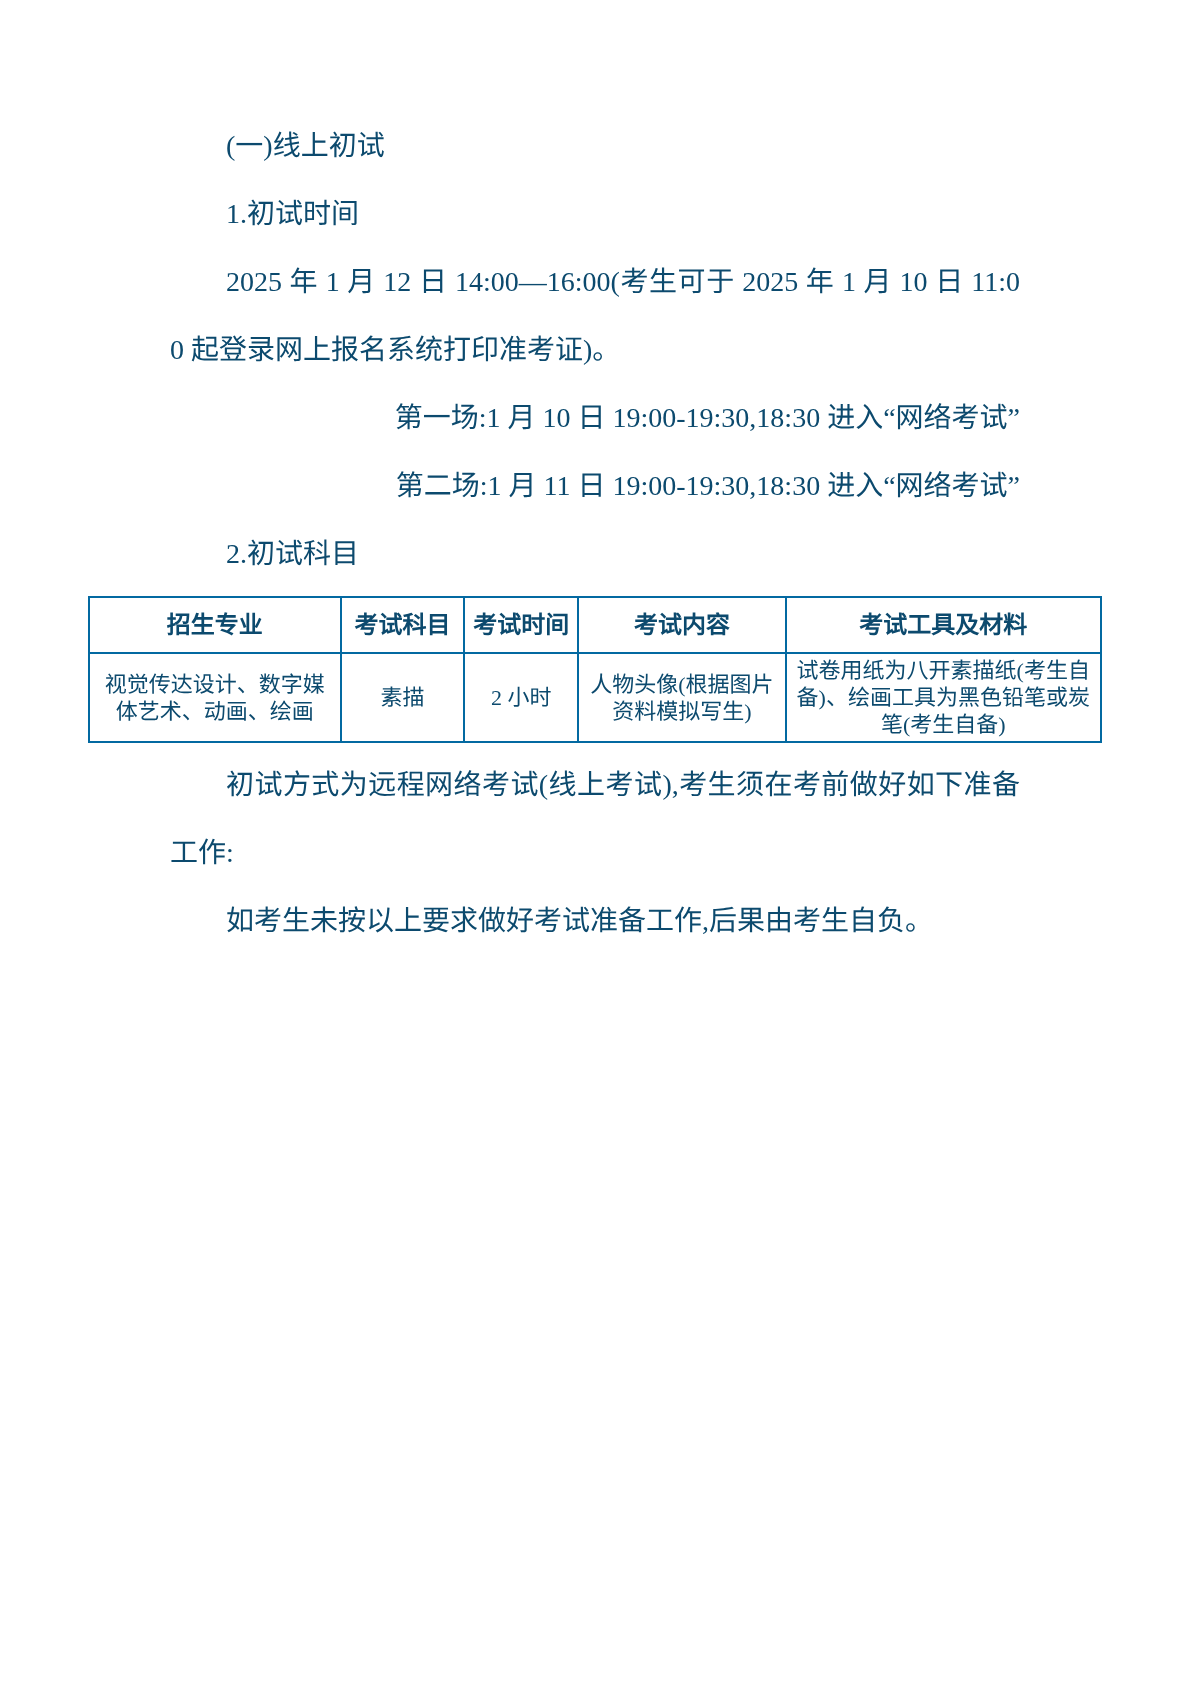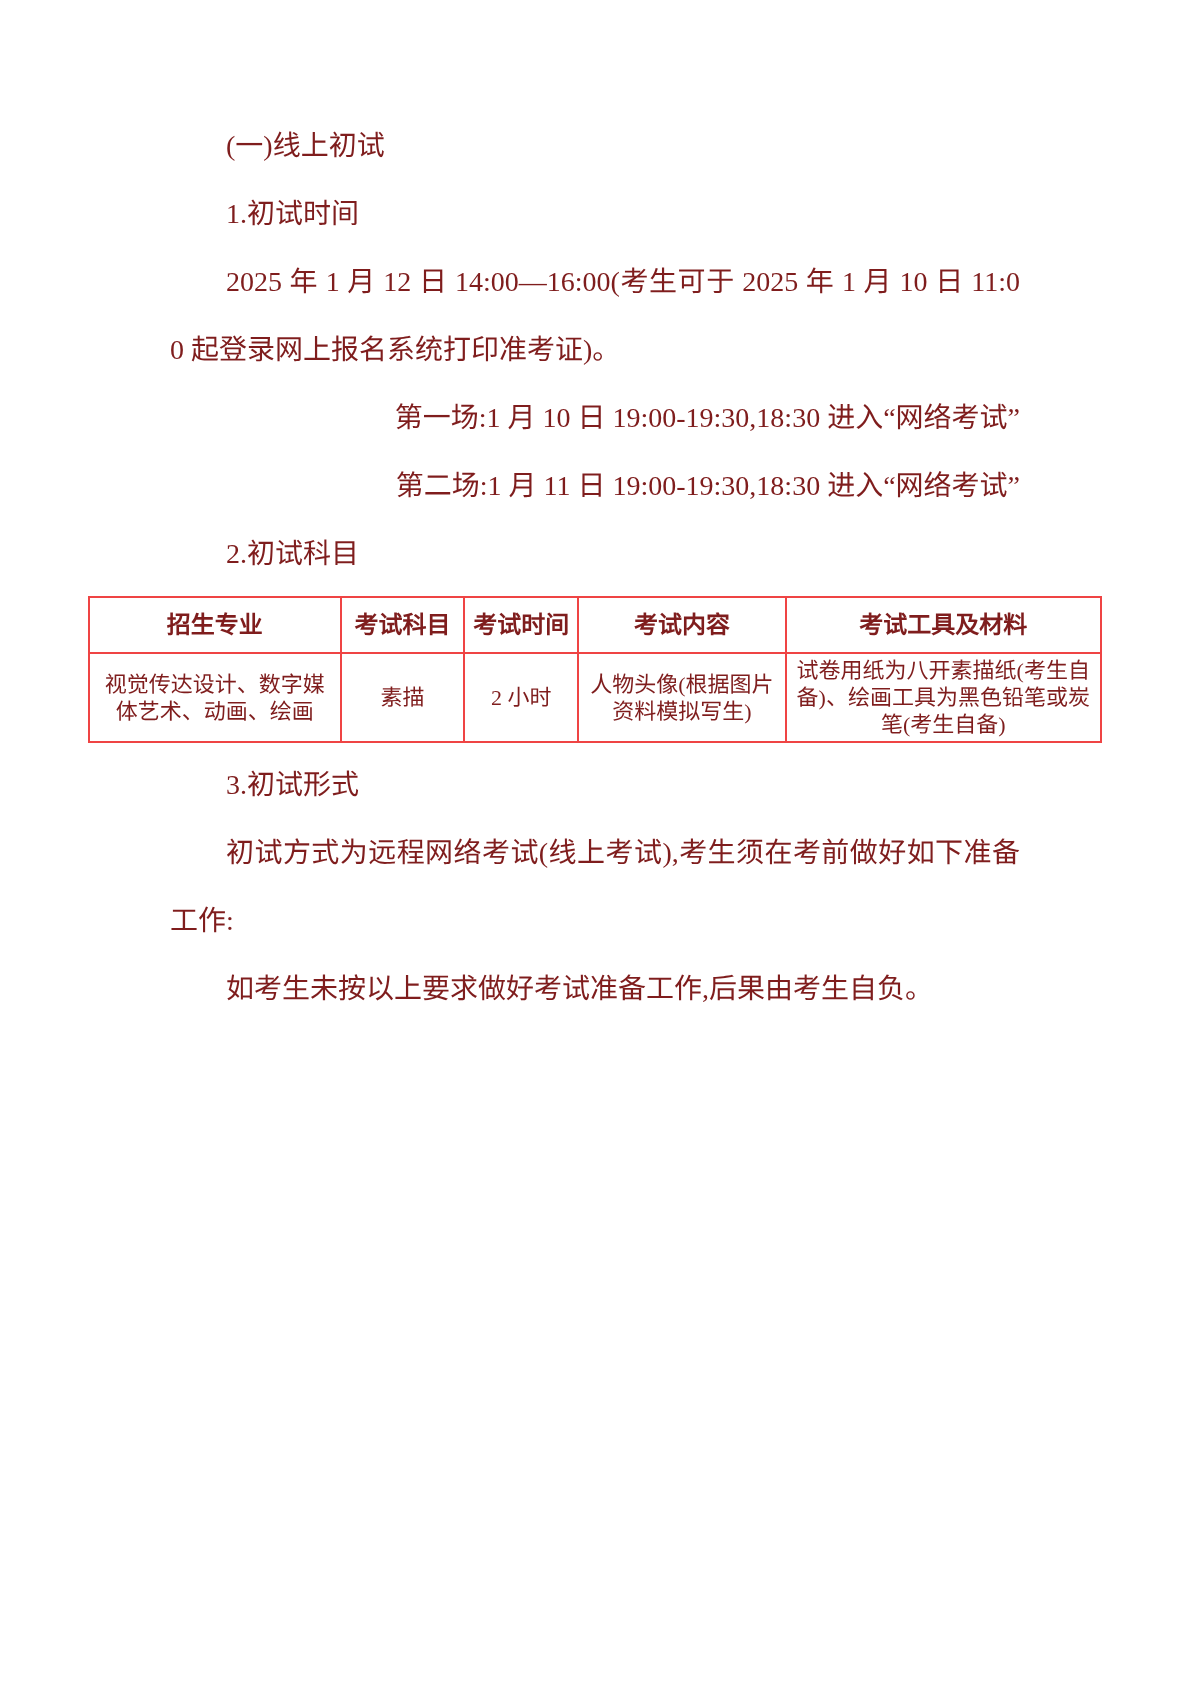--- a/index.html
+++ b/index.html
@@ -8,21 +8,21 @@
     background: #ffffff;
   }
   .page {
     position: relative;
     width: 1190px;
     height: 1684px;
     margin: 0 auto;
     background: #ffffff;
     box-sizing: border-box;
     padding: 112px 170px 0 170px;
-    color: #7f1d1d;
+    color: #0c4a6e;
     font-family: "Liberation Serif", "DejaVu Serif", serif;
     font-size: 28px;
     overflow: hidden;
   }
   .content {
     width: 850px;
   }
   p.para {
     margin: 0;
     line-height: 68px;
@@ -37,21 +37,21 @@
   table.exam-table {
     width: 1014px;
     margin-left: -82px;
     margin-top: 8px;
     margin-bottom: 8px;
     border-collapse: collapse;
     table-layout: fixed;
   }
   table.exam-table th,
   table.exam-table td {
-    border: 2px solid #ef4444;
+    border: 2px solid #0369a1;
     text-align: center;
     vertical-align: middle;
   }
   table.exam-table th {
     font-family: "Liberation Sans", "DejaVu Sans", sans-serif;
     font-weight: 700;
     font-size: 24px;
     padding: 13px 2px;
     line-height: 28px;
   }
@@ -99,21 +99,20 @@
         <tr>
           <td>视觉传达设计、数字媒体艺术、动画、绘画</td>
           <td>素描</td>
           <td>2 小时</td>
           <td>人物头像(根据图片资料模拟写生)</td>
           <td>试卷用纸为八开素描纸(考生自备)、绘画工具为黑色铅笔或炭笔(考生自备)</td>
         </tr>
       </tbody>
     </table>
 
-    <p class="para">3.初试形式</p>
 
     <p class="para">初试方式为远程网络考试(线上考试),考生须在考前做好如下准备工作:</p>
 
 
 
 
     <p class="para">如考生未按以上要求做好考试准备工作,后果由考生自负。</p>
 
 
   </div>

